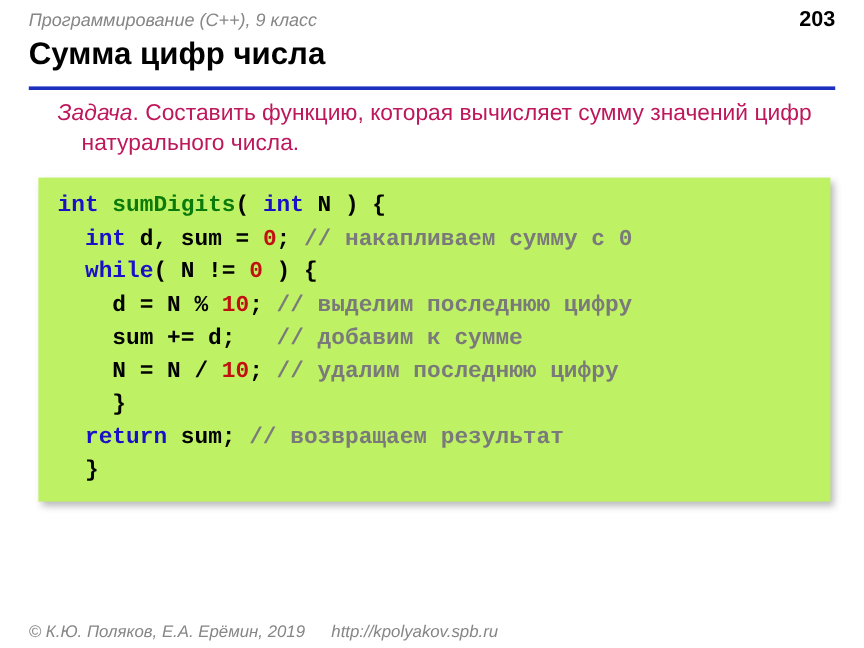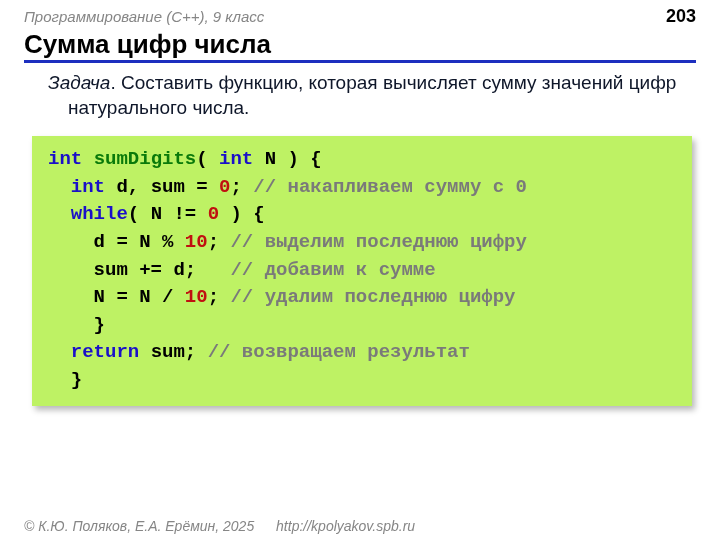--- a/index.html
+++ b/index.html
@@ -20,34 +20,34 @@
     font-style: italic;
     font-size: 15px;
   }
   .page-num {
     font-weight: bold;
     font-style: normal;
     color: #000;
     font-size: 18px;
   }
   .title {
-    padding: 0 24px 0 24px;
+    padding: 0 24px 12px 24px;
     font-size: 26px;
     font-weight: bold;
     color: #000;
   }
   .title-rule {
     margin: 0 24px 8px 24px;
     border: 0;
     border-bottom: 3px solid #1d2fbf;
   }
   .task {
     padding: 0 32px 10px 48px;
     font-size: 19px;
-    color: #0f172a;
+    color: #be185d;
     line-height: 1.3;
     text-indent: -20px;
     margin-left: 20px;
   }
   .task-label { font-style: italic; }
   .code-box {
     margin: 6px 28px 0 32px;
     background: #bef264;
     padding: 10px 12px 12px 16px;
     box-shadow: 3px 4px 6px rgba(0,0,0,0.28);
@@ -92,15 +92,15 @@
 <span>  </span><span class="kw">int</span><span> d, sum = </span><span class="num">0</span><span>; </span><span class="cm">// накапливаем сумму с 0</span>
 <span>  </span><span class="kw">while</span><span>( N != </span><span class="num">0</span><span> ) {</span>
 <span>    d = N % </span><span class="num">10</span><span>; </span><span class="cm">// выделим последнюю цифру</span>
 <span>    sum += d;   </span><span class="cm">// добавим к сумме</span>
 <span>    N = N / </span><span class="num">10</span><span>; </span><span class="cm">// удалим последнюю цифру</span>
 <span>    }</span>
 <span>  </span><span class="kw">return</span><span> sum; </span><span class="cm">// возвращаем результат</span>
 <span>  }</span></div>
 
 <div class="footer">
-  <span>© К.Ю. Поляков, Е.А. Ерёмин, 2025</span>
+  <span>© К.Ю. Поляков, Е.А. Ерёмин, 2019</span>
   <span class="url">http://kpolyakov.spb.ru</span>
 </div>
 
 </body></html>

